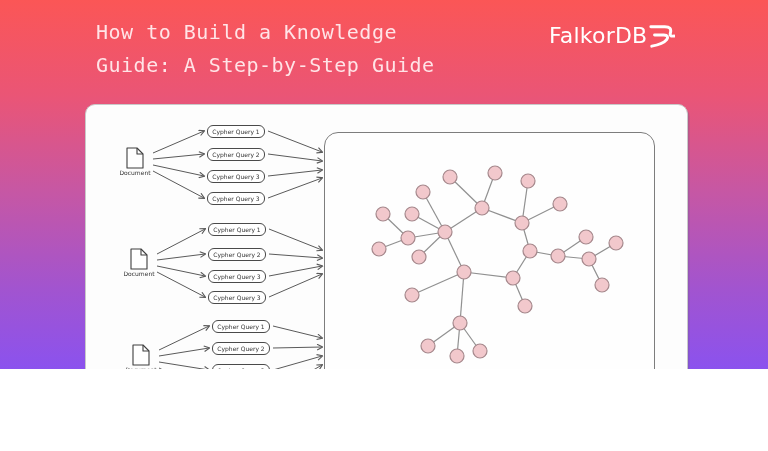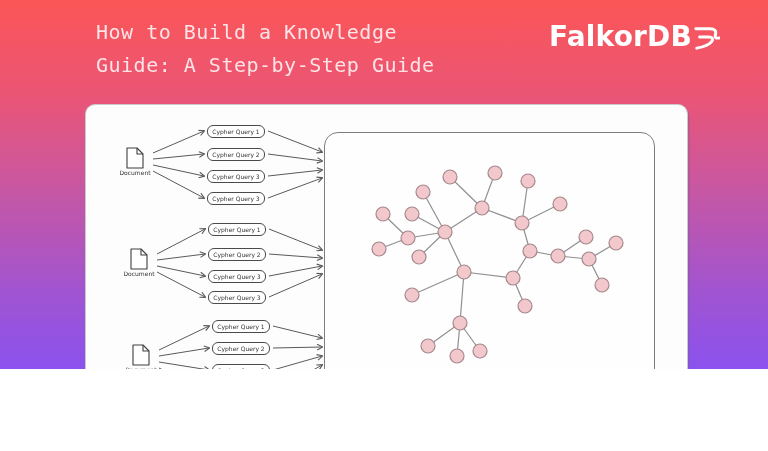--- a/index.html
+++ b/index.html
@@ -11,21 +11,21 @@
   .title{
     position:absolute; left:96px; top:16px;
     font-family:"DejaVu Sans Mono", monospace;
     font-size:20px; line-height:33px; color:#ffe4e7; letter-spacing:0.5px;
   }
   .logo{
     position:absolute; left:549px; top:20px; display:flex; align-items:center; gap:2px;
     color:#ffffff;
   }
   .logo-text{
-    font-family:"DejaVu Sans", sans-serif; font-weight:700; font-size:28px; letter-spacing:0.2px;
+    font-family:"DejaVu Sans", sans-serif; font-weight:400; font-size:22px; letter-spacing:0.2px;
   }
   .card{
     position:absolute; left:85px; top:104px; width:601px; height:318px;
     background:#fdfdfd; border:1px solid #c9c9c9; border-radius:10px;
     box-shadow:1.5px 2.5px 0 rgba(110,95,140,0.35);
   }
   .canvas{
     position:absolute; left:238px; top:27px; width:329px; height:260px;
     background:#fefefe; border:1.5px solid #7d7d7d; border-radius:14px;
   }

